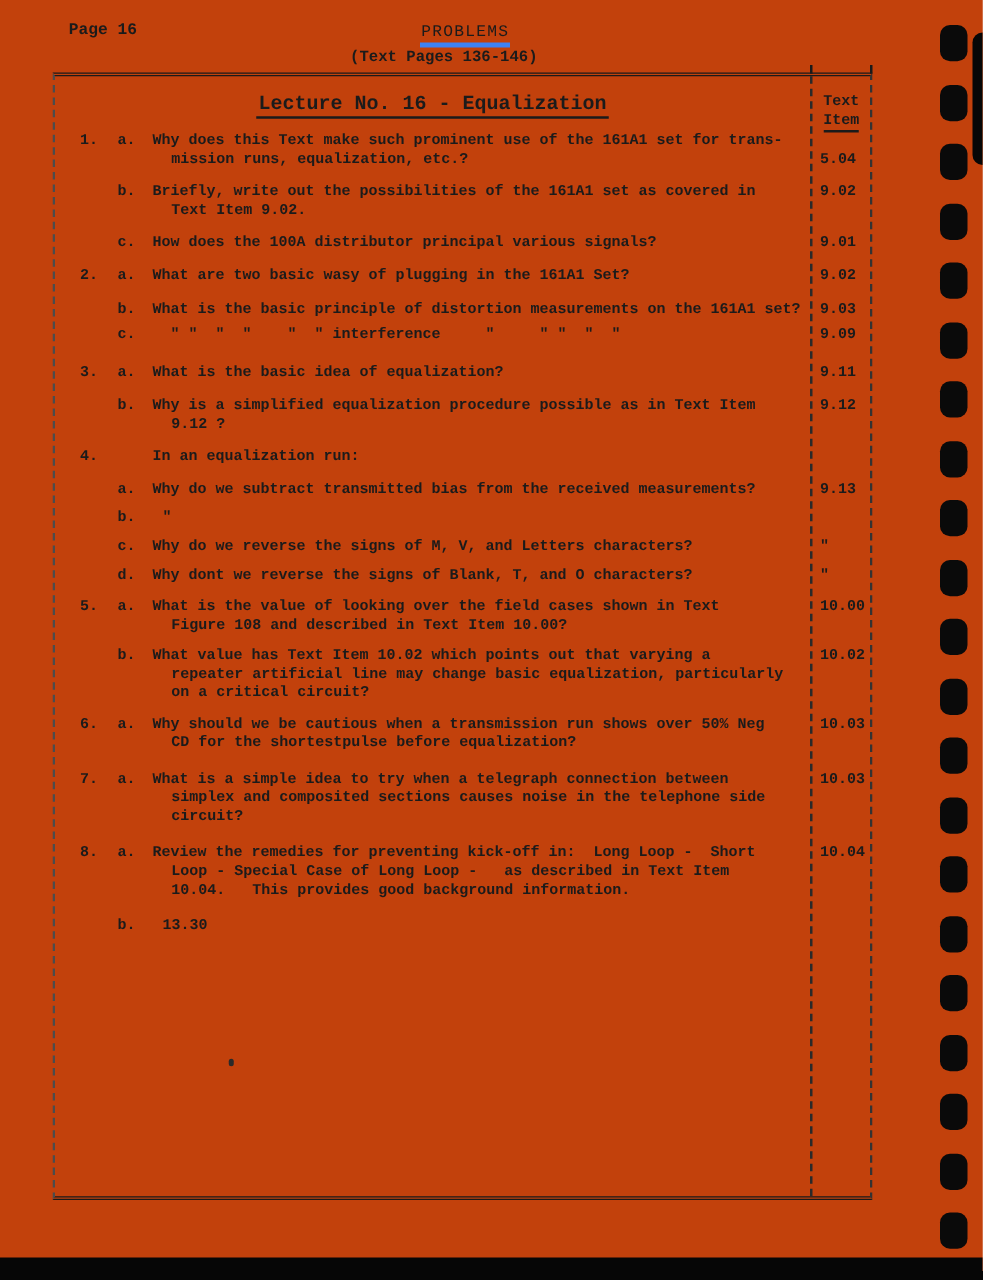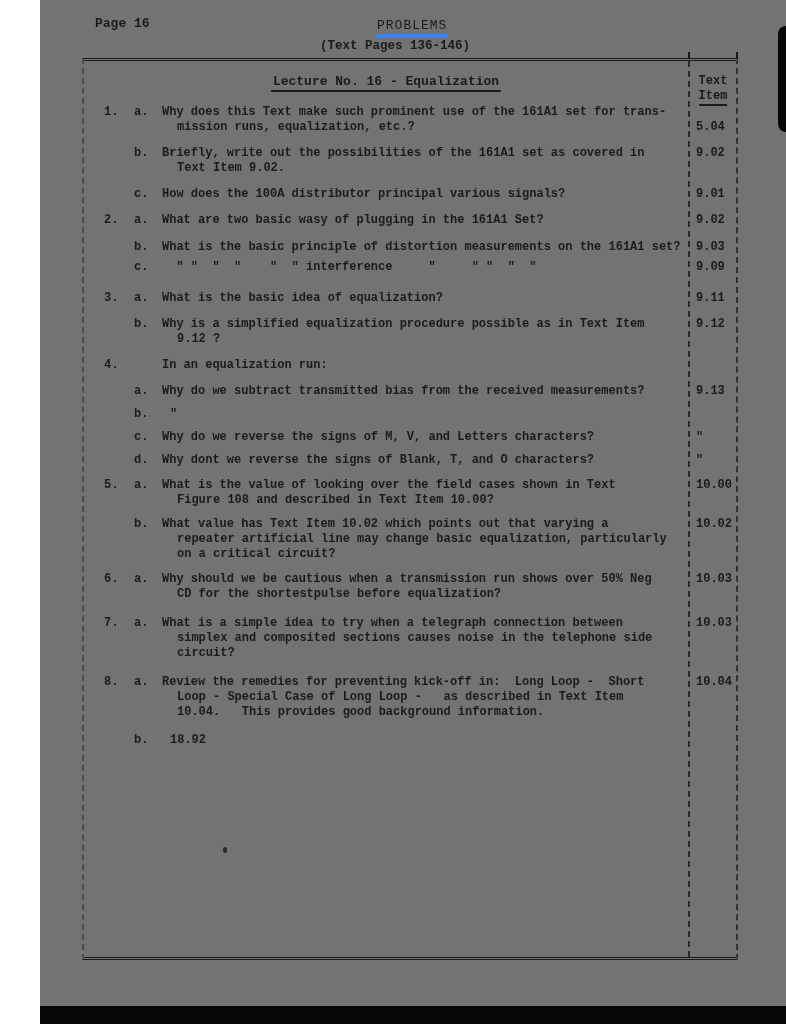--- a/index.html
+++ b/index.html
@@ -2,21 +2,21 @@
 <html><head>
 <meta charset="utf-8">
 <style>
   html,body{margin:0;padding:0;}
   body{
     width:786px;height:1024px;position:relative;overflow:hidden;
     background:#ffffff;
     font-family:"Liberation Mono","DejaVu Sans Mono",monospace;
     color:#1b1b1b;
   }
-  .sheet{position:absolute;inset:0;background:#737373;margin-left:40px;}
+  .sheet{position:absolute;inset:0;background:#c2410c;}
 
   .page-label{position:absolute;left:55px;top:16px;font-size:13px;font-weight:bold;}
   .doc-title{
     position:absolute;left:336px;top:18px;font-size:13px;font-weight:normal;
     letter-spacing:1px;border-bottom:4px solid #3b82f6;padding:0 1px 1px 1px;
   }
   .doc-subtitle{position:absolute;left:280px;top:39px;font-size:12.5px;font-weight:bold;}
 
   .box{
     position:absolute;left:42px;top:58px;width:656px;height:902px;
@@ -24,21 +24,21 @@
     border-bottom:3px double #1a1a1a;
     border-left:2px dashed #4c4c4c;
     border-right:2px dashed #333;
     box-sizing:border-box;
   }
   .divider{position:absolute;left:604px;top:0;bottom:0;width:0;border-left:2px dashed #2a2a2a;}
   .tick{position:absolute;width:2px;height:7px;background:#1a1a1a;top:-9px;}
   .tick-divider{left:604px;}
   .tick-right{right:-2px;}
 
-  .lecture-title{position:absolute;left:0;top:13px;width:604px;text-align:center;font-size:13px;font-weight:bold;}
+  .lecture-title{position:absolute;left:0;top:13px;width:604px;text-align:center;font-size:16px;font-weight:bold;}
   .lecture-title span{border-bottom:2px solid #1b1b1b;padding:0 2px 1px 2px;}
 
   .item-header{
     position:absolute;left:604px;top:13px;width:50px;text-align:center;
     font-size:12px;font-weight:bold;line-height:15px;
   }
   .item-header .u{border-bottom:2px solid #1b1b1b;padding-bottom:1px;}
 
   .rows{position:absolute;left:0;top:44px;width:654px;}
   .row{display:flex;align-items:flex-start;font-size:12px;line-height:15px;font-weight:bold;}
@@ -225,21 +225,21 @@
           <div class="col-text">
             <div class="qline">Review the remedies for preventing kick-off in:  Long Loop -  Short</div>
             <div class="qline cont">Loop - Special Case of Long Loop -   as described in Text Item</div>
             <div class="qline cont">10.04.   This provides good background information.</div>
           </div>
           <div class="col-item" style="margin-top: 0px;">10.04</div>
         </div>
         <div class="row" style="margin-top: 13px;">
           <span class="col-num"></span>
           <span class="col-letter">b.</span>
-          <div class="col-item" style="margin-top: 0px;">18.92</div>
+          <div class="col-item" style="margin-top: 0px;">13.30</div>
         </div>
       </div>
   </div>
 
   <div class="ink-speck"></div>
   <div>
       <div class="hole" style="top: 20px;"></div>
       <div class="hole" style="top: 67.5px;"></div>
       <div class="hole" style="top: 115px;"></div>
       <div class="hole" style="top: 162.5px;"></div>

